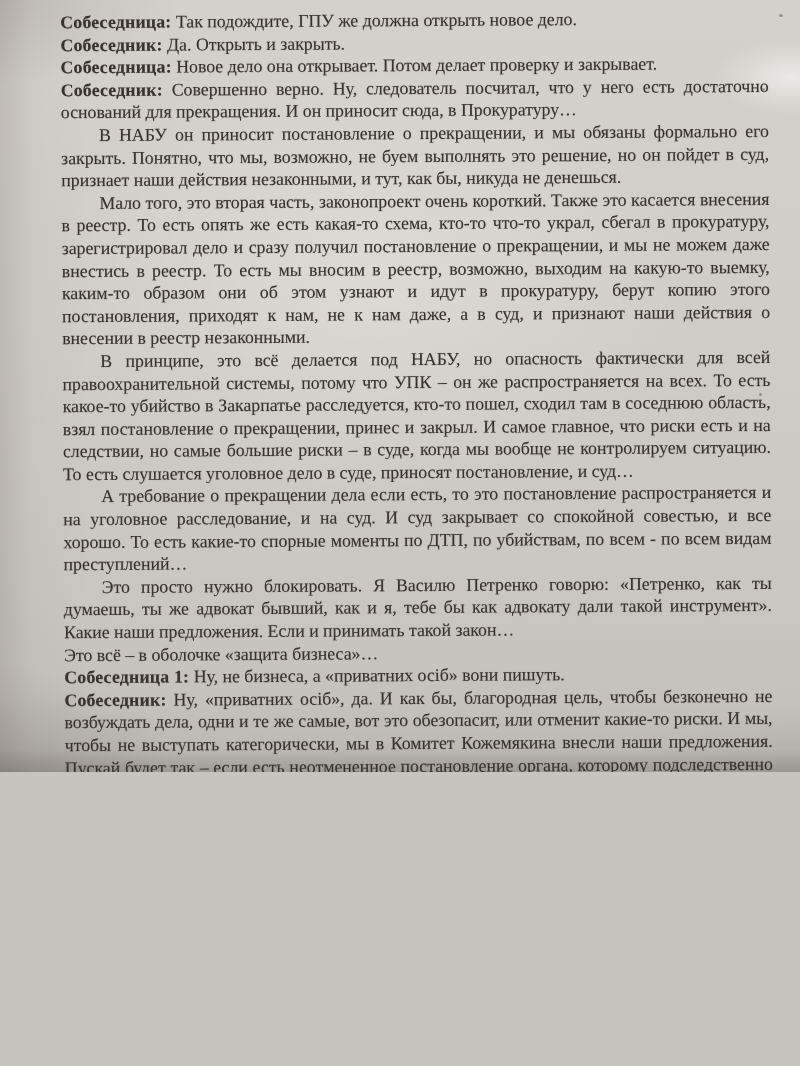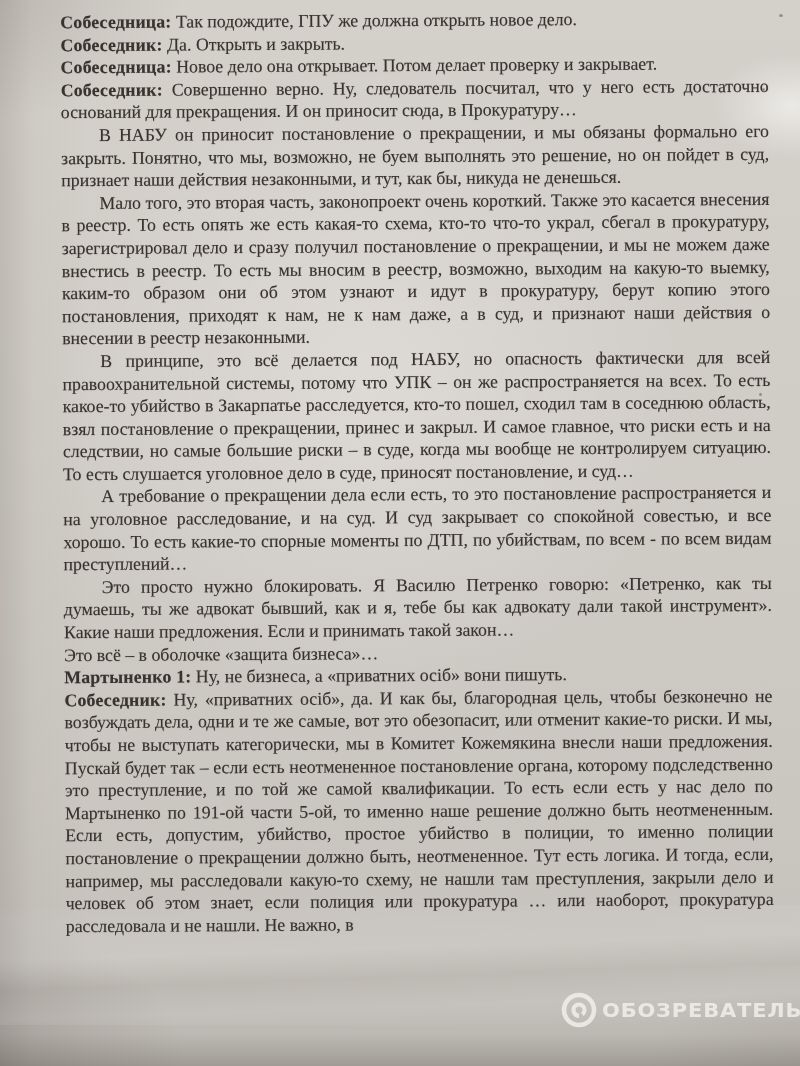--- a/index.html
+++ b/index.html
@@ -6,21 +6,21 @@
     margin: 0;
     padding: 0;
     width: 800px;
     height: 1066px;
     overflow: hidden;
     background: #c7c3bd;
   }
   .photo {
     position: relative;
     width: 800px;
-    height: 1066px;
+    height: 772px;
     overflow: hidden;
     background:
       radial-gradient(55% 42% at 46% 36%, rgba(255,255,255,0.28), rgba(255,255,255,0) 72%),
       radial-gradient(14% 7% at 99% 10%, rgba(255,255,255,0.55), rgba(255,255,255,0) 70%),
       radial-gradient(45% 26% at -4% 102%, rgba(74,68,61,0.22), rgba(74,68,61,0) 62%),
       radial-gradient(42% 22% at -2% -2%, rgba(74,68,61,0.16), rgba(74,68,61,0) 60%),
       radial-gradient(40% 18% at 104% 102%, rgba(74,68,61,0.10), rgba(74,68,61,0) 60%),
       linear-gradient(90deg, rgba(92,86,79,0.17) 0%, rgba(92,86,79,0.04) 4%, rgba(0,0,0,0) 11%),
       linear-gradient(0deg, rgba(62,57,51,0.26) 0%, rgba(62,57,51,0.05) 3%, rgba(0,0,0,0) 9%),
       linear-gradient(180deg, #d4d0ca 0%, #d0ccc6 42%, #cac6c0 76%, #c2beb8 100%);
@@ -108,21 +108,21 @@
     <p class="para indent"><span class="ptext">Мало того, это вторая часть, законопроект очень короткий. Также это касается внесения в реестр. То есть опять же есть какая-то схема, кто-то что-то украл, сбегал в прокуратуру, зарегистрировал дело и сразу получил постановление о прекращении, и мы не можем даже внестись в реестр. То есть мы вносим в реестр, возможно, выходим на какую-то выемку, каким-то образом они об этом узнают и идут в прокуратуру, берут копию этого постановления, приходят к нам, не к нам даже, а в суд, и признают наши действия о внесении в реестр незаконными.</span></p>
 
     <p class="para indent"><span class="ptext">В принципе, это всё делается под НАБУ, но опасность фактически для всей правоохранительной системы, потому что УПК – он же распространяется на всех. То есть какое-то убийство в Закарпатье расследуется, кто-то пошел, сходил там в соседнюю область, взял постановление о прекращении, принес и закрыл. И самое главное, что риски есть и на следствии, но самые большие риски – в суде, когда мы вообще не контролируем ситуацию. То есть слушается уголовное дело в суде, приносят постановление, и суд…</span></p>
 
     <p class="para indent"><span class="ptext">А требование о прекращении дела если есть, то это постановление распространяется и на уголовное расследование, и на суд. И суд закрывает со спокойной совестью, и все хорошо. То есть какие-то спорные моменты по ДТП, по убийствам, по всем - по всем видам преступлений…</span></p>
 
     <p class="para indent"><span class="ptext">Это просто нужно блокировать. Я Василю Петренко говорю: «Петренко, как ты думаешь, ты же адвокат бывший, как и я, тебе бы как адвокату дали такой инструмент». Какие наши предложения. Если и принимать такой закон…</span></p>
 
     <p class="para"><span class="ptext">Это всё – в оболочке «защита бизнеса»…</span></p>
 
-    <p class="para"><strong class="speaker">Мартыненко 1:</strong><span class="ptext"> Ну, не бизнеса, а «приватних осіб» вони пишуть.</span></p>
+    <p class="para"><strong class="speaker">Собеседница 1:</strong><span class="ptext"> Ну, не бизнеса, а «приватних осіб» вони пишуть.</span></p>
 
     <p class="para"><strong class="speaker">Собеседник:</strong><span class="ptext"> Ну, «приватних осіб», да. И как бы, благородная цель, чтобы безконечно не возбуждать дела, одни и те же самые, вот это обезопасит, или отменит какие-то риски. И мы, чтобы не выступать категорически, мы в Комитет Кожемякина внесли наши предложения. Пускай будет так – если есть неотмененное постановление органа, которому подследственно это преступление, и по той же самой квалификации. То есть если есть у нас дело по Мартыненко по 191-ой части 5-ой, то именно наше решение должно быть неотмененным. Если есть, допустим, убийство, простое убийство в полиции, то именно полиции постановление о прекращении должно быть, неотмененное. Тут есть логика. И тогда, если, например, мы расследовали какую-то схему, не нашли там преступления, закрыли дело и человек об этом знает, если полиция или прокуратура … или наоборот, прокуратура расследовала и не нашли. Не важно, в</span></p>
   </div>
 
   <span class="speck s1"></span>
   <span class="speck s2"></span>
   <span class="speck s3"></span>
 
   <div class="watermark">
     <svg class="wm-logo" viewBox="0 0 36 36" xmlns="http://www.w3.org/2000/svg" aria-hidden="true">

